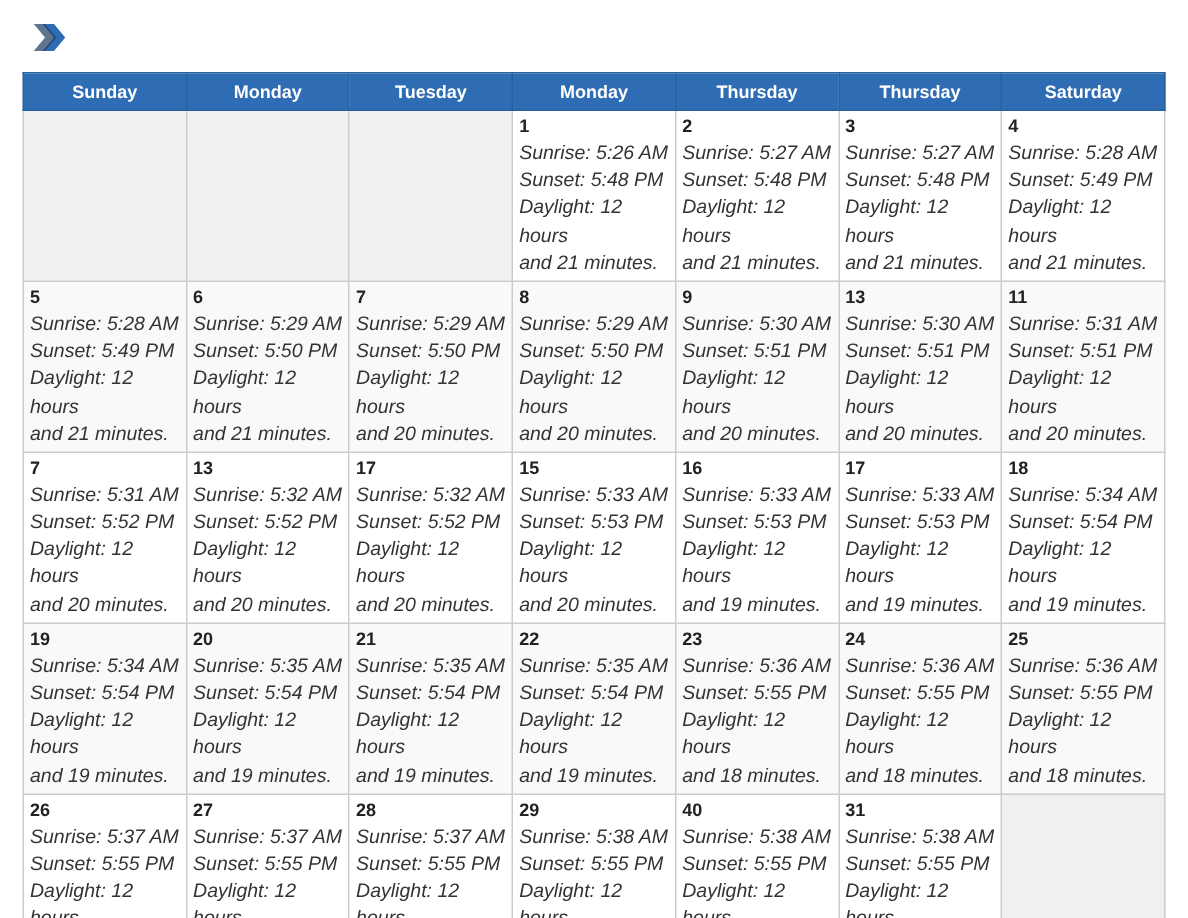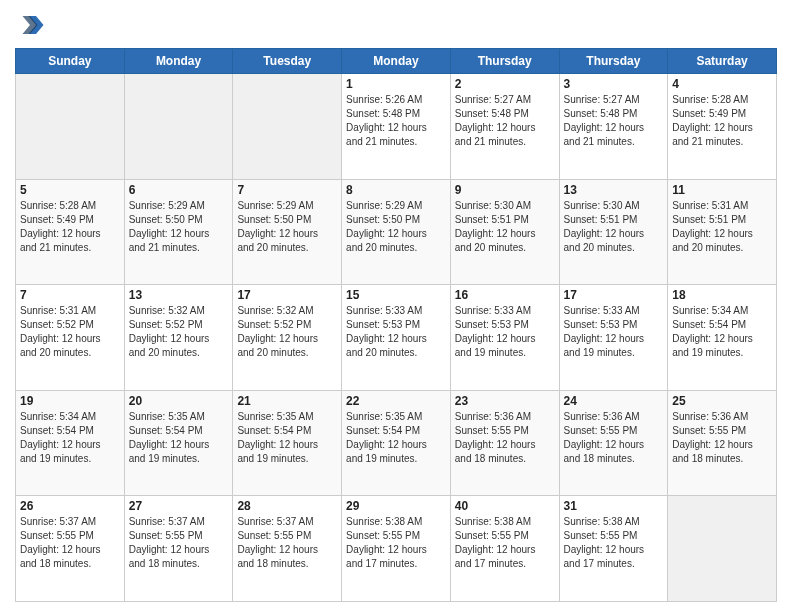--- a/index.html
+++ b/index.html
@@ -73,23 +73,24 @@
       background: #f9f9f9;
     }
     .day-num {
       font-size: 12px;
       font-weight: bold;
       color: #222;
       display: block;
       margin-bottom: 2px;
     }
     .day-info {
-      font-size: 10px;
+      font-size: 13px;
       line-height: 1.4;
       color: #333;
+      font-style: italic;
     }
     .empty-cell {
       background: #f0f0f0 !important;
     }
     table {
       width: 100%;
       border-collapse: collapse;
     }
   </style>
 </head>

